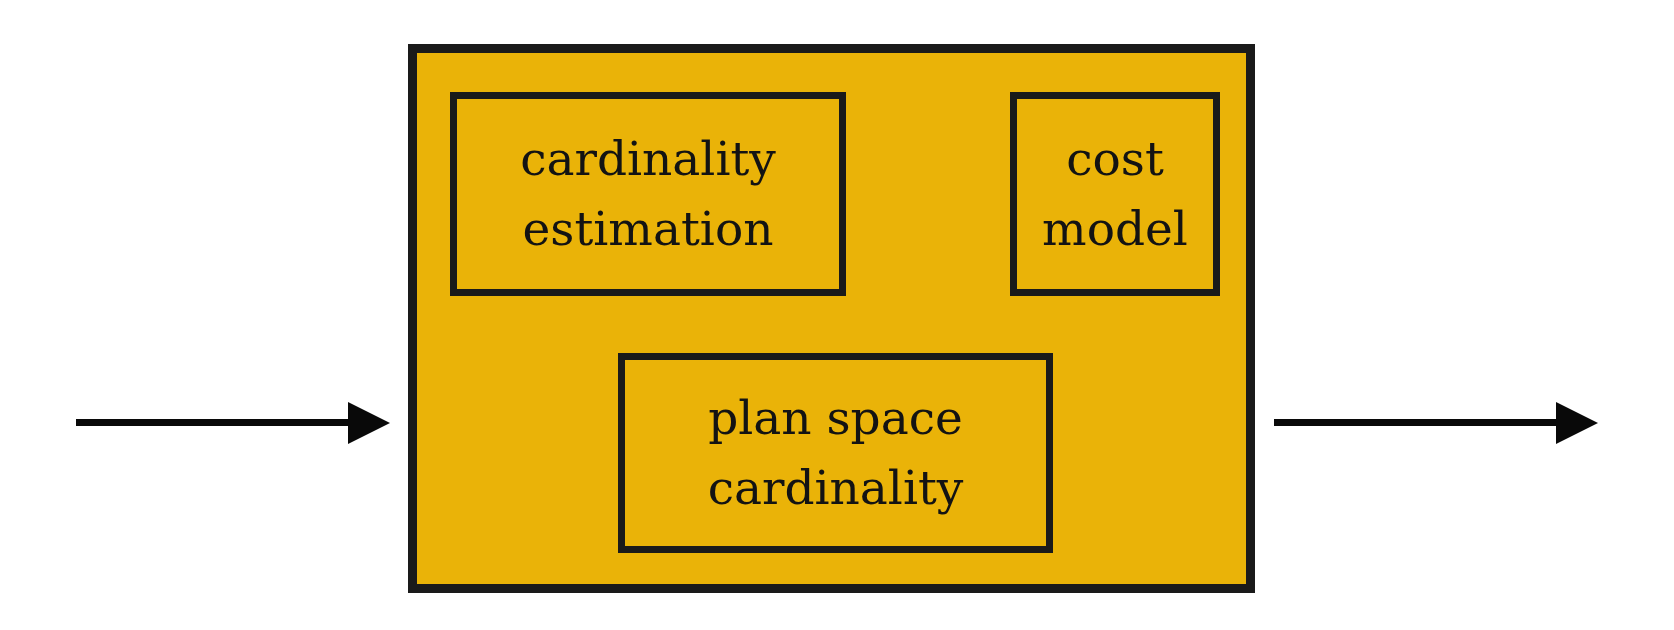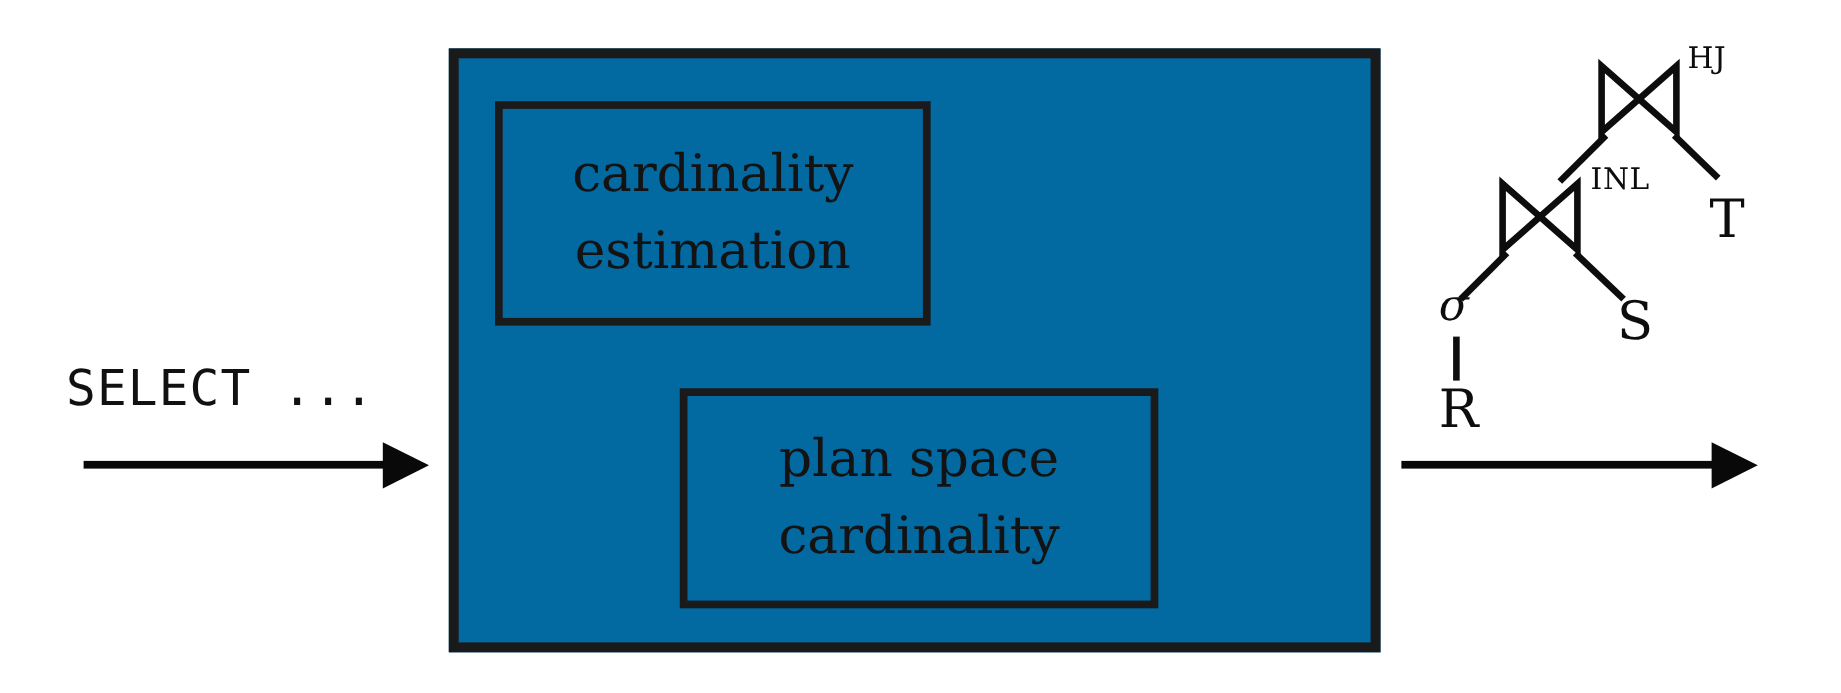--- a/index.html
+++ b/index.html
@@ -8,21 +8,21 @@
   #stage{position:relative;width:1674px;height:630px;background:#fff;}
 
   
   .sql-block{position:absolute;left:60px;top:180px;
              font-family:"DejaVu Sans Mono","Liberation Mono",monospace;
              font-size:45px;line-height:69px;color:#111111;
              letter-spacing:1px;white-space:pre;}
   .sql-line{display:block;}
 
   
-  .box{position:absolute;background:#0369a1;border:7px solid #1a1a1a;
+  .box{position:absolute;background:#eab308;border:7px solid #1a1a1a;
        box-sizing:border-box;}
   .box-outer{left:408px;top:44px;width:847px;height:549px;border-width:9px;}
   .box-inner{display:flex;align-items:center;justify-content:center;}
   .box-label{font-family:"DejaVu Serif","Liberation Serif",serif;
              font-size:47px;line-height:70px;color:#131313;text-align:center;
              white-space:pre-line;}
 
   .box-card{left:450px;top:92px;width:396px;height:204px;}
   .box-cost{left:1010px;top:92px;width:210px;height:204px;}
   .box-plan{left:618px;top:353px;width:435px;height:200px;}
@@ -42,76 +42,44 @@
   .rel{font-size:48px;line-height:48px;}
   .op-lbl{font-size:27px;line-height:27px;letter-spacing:.5px;}
   .sigma{font-size:40px;line-height:40px;font-style:italic;}
 </style>
 </head>
 <body>
 
 <div id="stage">
 
   <div class="sql-block">
-    <span class="sql-line">SELECT ...</span>
     
   </div>
 
   <div class="arrow arrow-in">
     <div class="shaft" style="width:282px;"></div>
     <div class="head" style="left:272px;border-top:21px solid transparent;border-bottom:21px solid transparent;border-left:42px solid #090909;"></div>
   </div>
 
   <div class="box box-outer"></div>
 
   <div class="box box-inner box-card">
     <span class="box-label">cardinality
 estimation</span>
   </div>
 
+  <div class="box box-inner box-cost">
+    <span class="box-label">cost
+model</span>
+  </div>
 
   <div class="box box-inner box-plan">
     <span class="box-label">plan space
 cardinality</span>
   </div>
 
   <div class="arrow arrow-out">
     <div class="shaft" style="width:292px;"></div>
     <div class="head" style="left:282px;border-top:21px solid transparent;border-bottom:21px solid transparent;border-left:42px solid #090909;"></div>
   </div>
 
-  <div class="tree">
-
-    <svg width="400" height="400" viewBox="0 0 400 400">
-
-      <g stroke="#0d0d0d" stroke-width="6" fill="none" stroke-linejoin="miter">
-        <path d="M 186 50 L 186 110 L 220 80 L 254 110 L 254 50 L 220 80 Z"></path>
-      </g>
-
-      <g stroke="#0d0d0d" stroke-width="6" fill="none" stroke-linejoin="miter">
-        <path d="M 96 157 L 96 217 L 130 187 L 164 217 L 164 157 L 130 187 Z"></path>
-      </g>
-
-      <line x1="190" y1="113" x2="148" y2="155" stroke="#0d0d0d" stroke-width="6"></line>
-
-      <line x1="252" y1="113" x2="292" y2="152" stroke="#0d0d0d" stroke-width="6"></line>
-
-      <line x1="100" y1="220" x2="58" y2="262" stroke="#0d0d0d" stroke-width="6"></line>
-
-      <line x1="162" y1="220" x2="206" y2="262" stroke="#0d0d0d" stroke-width="6"></line>
-
-      <line x1="54" y1="296" x2="54" y2="336" stroke="#0d0d0d" stroke-width="6"></line>
-    </svg>
-
-    <span class="tnode op-lbl" style="left:264px;top:30px;">HJ</span>
-
-    <span class="tnode op-lbl" style="left:176px;top:140px;">INL</span>
-
-    <span class="tnode sigma" style="left:38px;top:248px;">σ</span>
-
-    <span class="tnode rel" style="left:38px;top:338px;">R</span>
-
-    <span class="tnode rel" style="left:200px;top:258px;">S</span>
-
-    <span class="tnode rel" style="left:284px;top:165px;">T</span>
-  </div>
 
 </div>
 
 </body></html>

